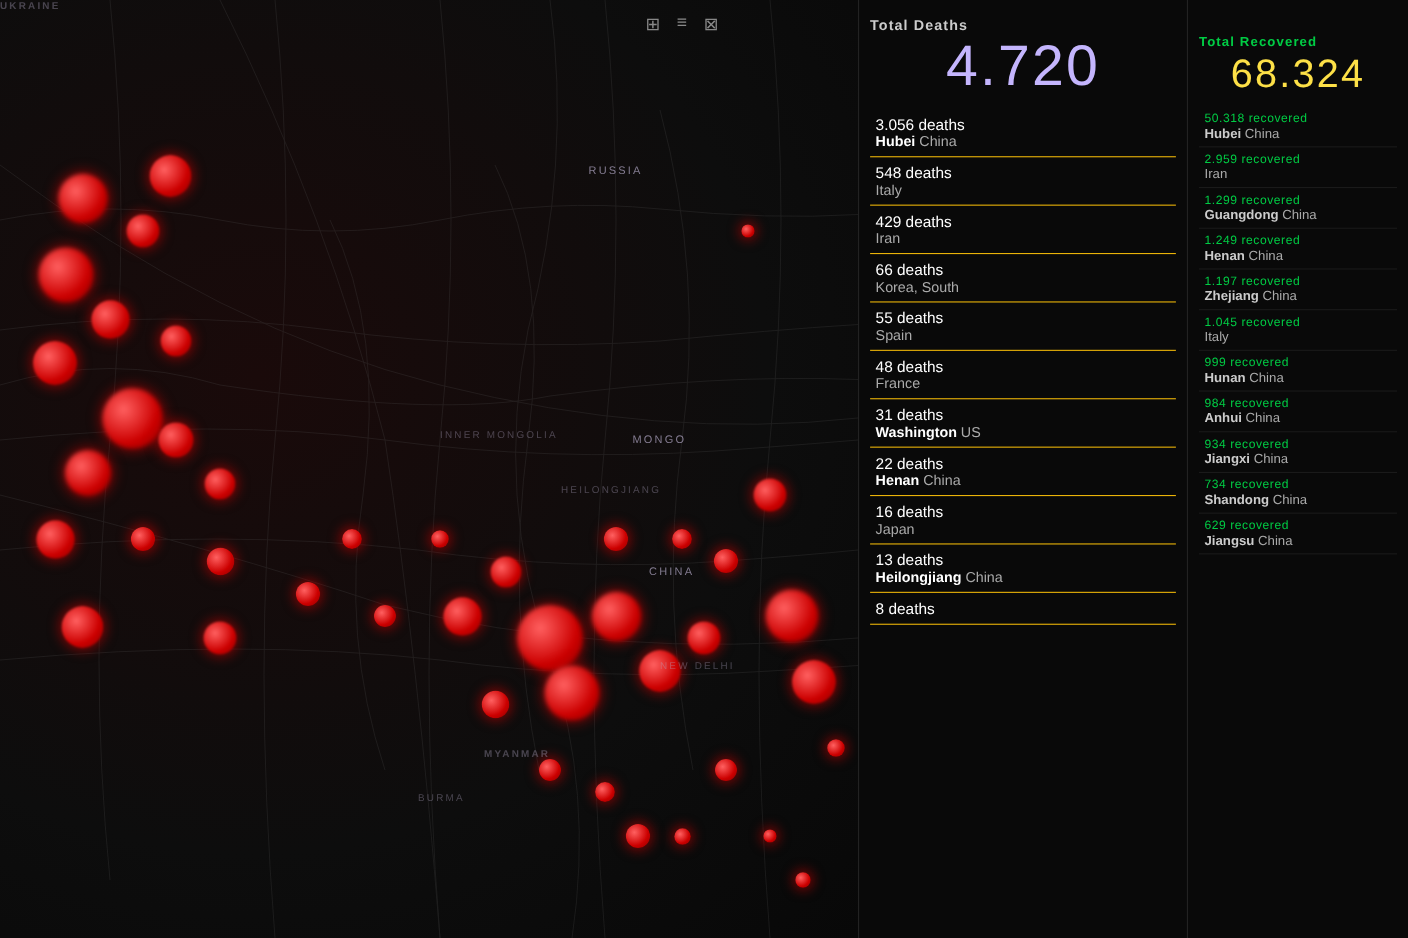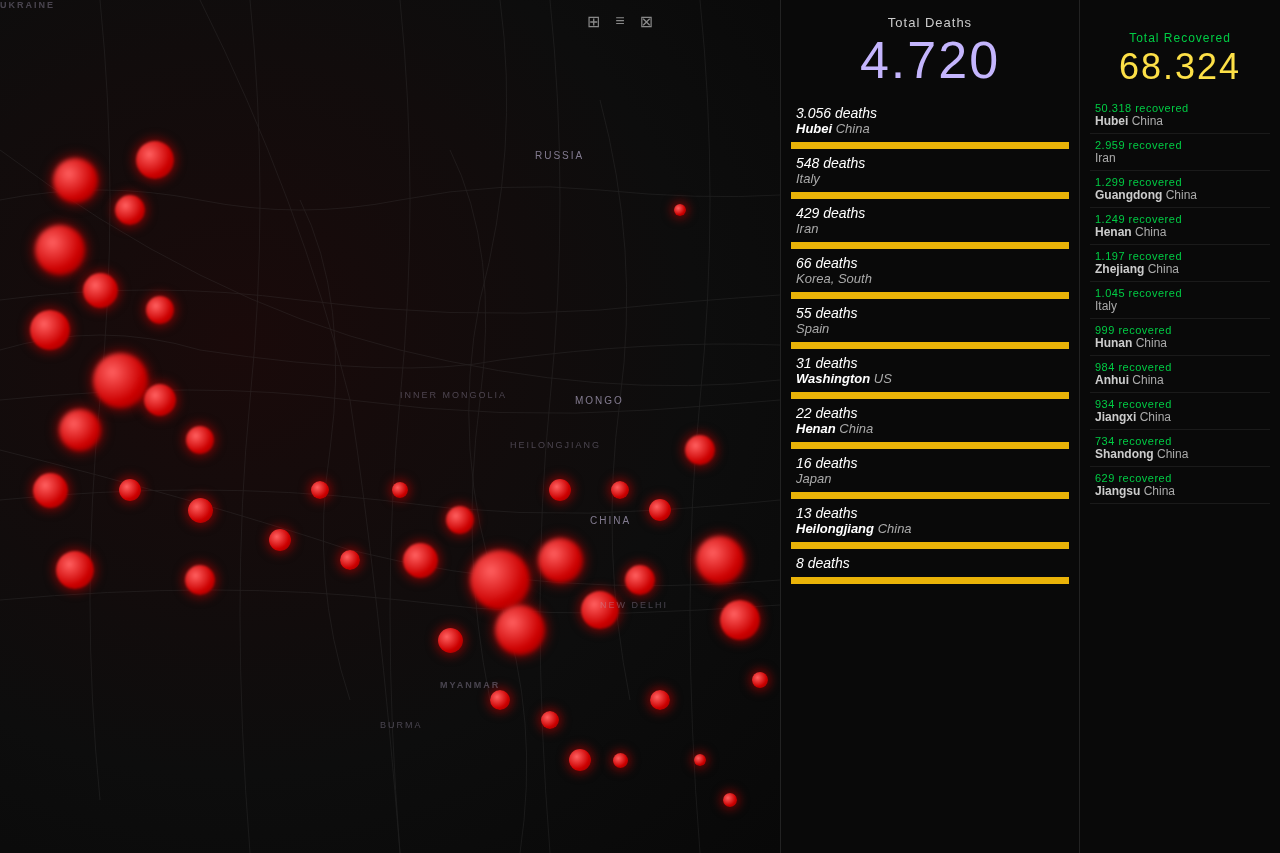--- a/index.html
+++ b/index.html
@@ -54,44 +54,42 @@
 
     .recovered-panel {
       width: 200px;
       padding: 15px 10px;
       margin-top: 16px;
     }
 
     .panel-title {
       color: #cccccc;
       font-size: 13px;
-      font-weight: 400;
-      text-align: center;
+      font-weight: 700;
       margin-bottom: 2px;
       letter-spacing: 1px;
     }
 
     .panel-total {
       color: #c4b5fd;
       font-size: 52px;
       font-weight: 300;
       text-align: center;
       letter-spacing: 2px;
       margin-bottom: 10px;
       line-height: 1.1;
     }
 
     .panel-total.green {
       color: #fde047;
     }
 
     .death-item {
       padding: 6px 5px;
-      border-bottom: 7px solid #eab308;
-      font-style: italic;
+      border-bottom: 1px solid #eab308;
     }
 
     .death-count {
       color: #ffffff;
       font-size: 14px;
       font-weight: 300;
     }
 
     .death-location {
       color: #aaaaaa;
@@ -272,20 +270,24 @@
         </div>
         <div class="death-item">
           <div class="death-count">66 deaths</div>
           <div class="death-location">Korea, South</div>
         </div>
         <div class="death-item">
           <div class="death-count">55 deaths</div>
           <div class="death-location">Spain</div>
         </div>
         <div class="death-item">
+          <div class="death-count">48 deaths</div>
+          <div class="death-location">France</div>
+        </div>
+        <div class="death-item">
           <div class="death-count">31 deaths</div>
           <div class="death-location"><span class="bold">Washington </span>US</div>
         </div>
         <div class="death-item">
           <div class="death-count">22 deaths</div>
           <div class="death-location"><span class="bold">Henan </span>China</div>
         </div>
         <div class="death-item">
           <div class="death-count">16 deaths</div>
           <div class="death-location">Japan</div>

